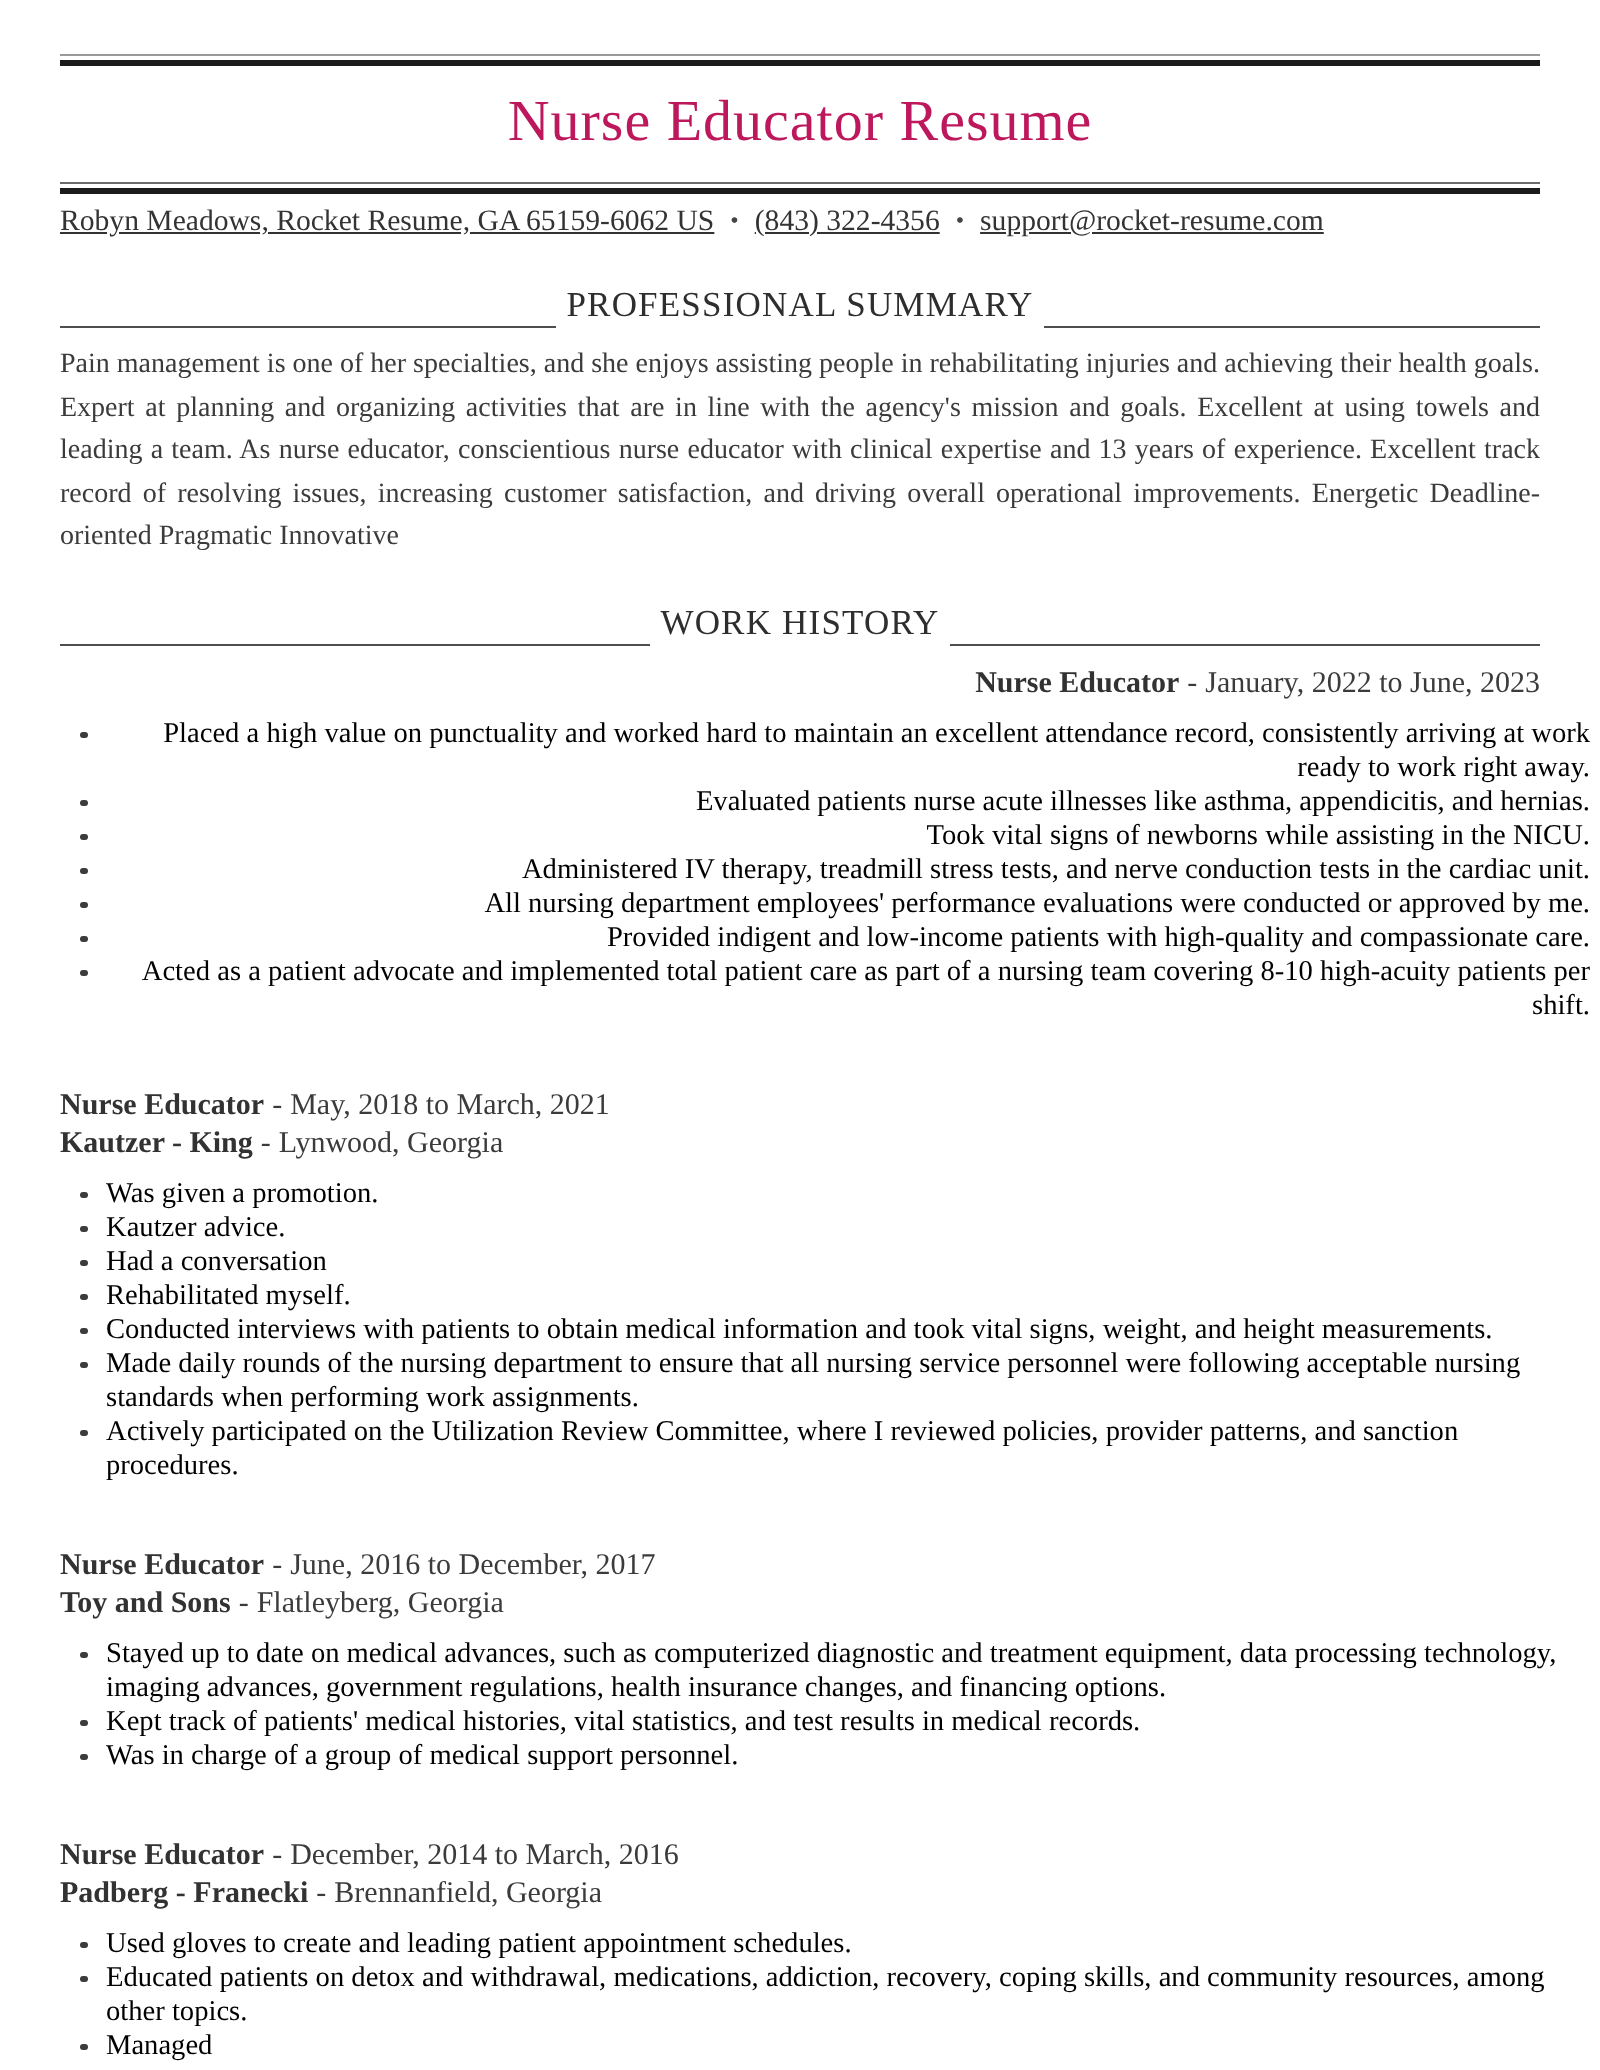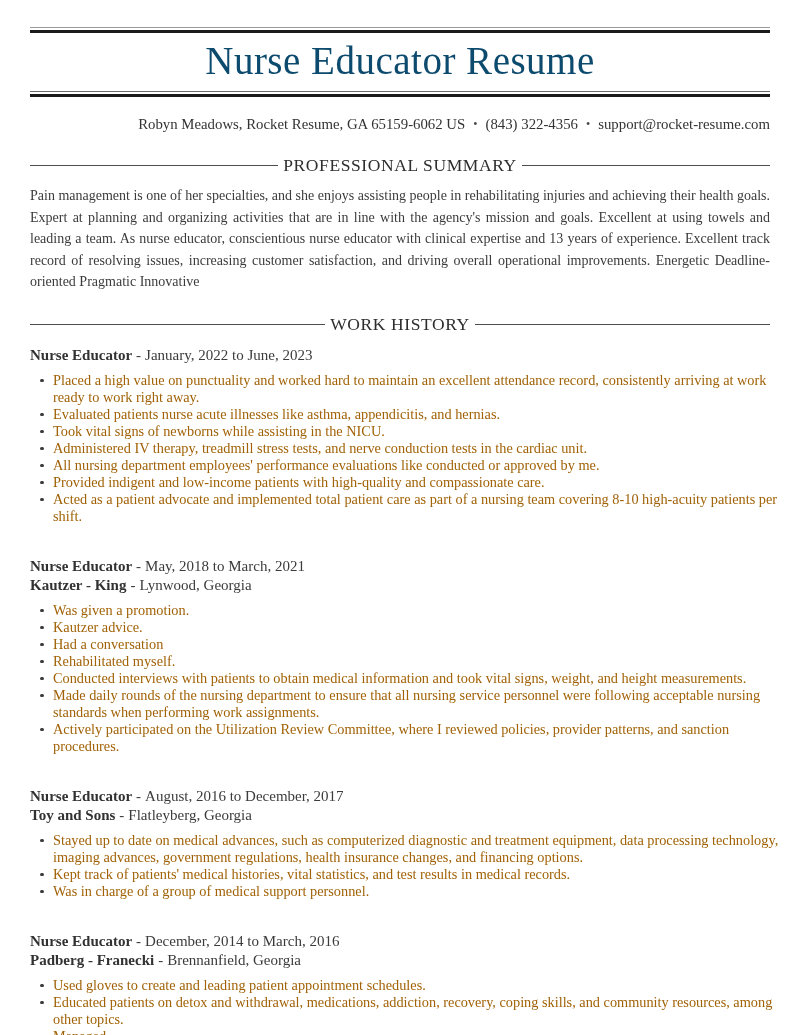--- a/index.html
+++ b/index.html
@@ -18,43 +18,44 @@
   }
   
   .double-rule { display: block; }
   .dr-thin  { display: block; height: 1px; background: #9a9a9a; }
   .dr-thick { display: block; height: 3px; background: #1b1b1b; margin-top: 2px; }
   .title-rule .dr-thin { background: #6b6b6b; }
 
   h1.page-title {
     margin: 6px 0 8px;
     text-align: center;
-    font-size: 39px;
+    font-size: 29px;
     line-height: 44px;
     font-weight: 400;
-    color: #0c4a6e;
+    color: #be185d;
     letter-spacing: 0.5px;
   }
   .contact {
-    margin-top: 18px;
-    text-align: right;
+    margin-top: 4px;
+    text-align: left;
     font-size: 14.8px;
     line-height: 19px;
     color: #333333;
+    text-decoration: underline;
   }
   .contact .dot {
     display: inline-block;
     margin: 0 8px;
     font-size: 12px;
     vertical-align: 1px;
     color: #444444;
   }
   .section-header {
     display: flex;
-    align-items: center;
+    align-items: flex-end;
     gap: 5px;
     margin-top: 20px;
   }
   .section-header .hrule {
     flex: 1;
     height: 1px;
     background: #4e4e4e;
   }
   .section-header h2 {
     margin: 0;
@@ -66,39 +67,39 @@
     white-space: nowrap;
   }
   p.summary {
     margin: 8px 0 0;
     font-size: 14px;
     line-height: 21.5px;
     text-align: justify;
     color: #3b3b3b;
   }
   .job { margin-top: 32px; }
-  .section-header + .job { margin-top: 10px; }
+  .section-header + .job { margin-top: 10px; text-align: right; }
   .job-line {
     margin: 0;
     font-size: 15px;
     line-height: 19px;
     color: #3b3b3b;
   }
   .job-line strong { font-weight: 700; color: #323232; }
   .job-line .sep { margin: 0 4px; }
   ul.bullets {
     margin: 7px -25px 0 0;
     padding: 0 0 0 23px;
     list-style: none;
   }
   ul.bullets li {
     position: relative;
     font-size: 14.3px;
     line-height: 17px;
-    color: #a16207;
+    color: #000000;
   }
   ul.bullets li::before {
     content: "";
     position: absolute;
     left: -13px;
     top: 7px;
     width: 3.5px;
     height: 3.5px;
     border-radius: 50%;
     background: #3b3b3b;
@@ -141,21 +142,21 @@
 
   <section class="job">
     <p class="job-line">
       <strong>Nurse Educator</strong><span class="sep">-</span><span>January, 2022 to June, 2023</span>
     </p>
     <ul class="bullets">
       <li>Placed a high value on punctuality and worked hard to maintain an excellent attendance record, consistently arriving at work ready to work right away.</li>
       <li>Evaluated patients nurse acute illnesses like asthma, appendicitis, and hernias.</li>
       <li>Took vital signs of newborns while assisting in the NICU.</li>
       <li>Administered IV therapy, treadmill stress tests, and nerve conduction tests in the cardiac unit.</li>
-      <li>All nursing department employees' performance evaluations like conducted or approved by me.</li>
+      <li>All nursing department employees' performance evaluations were conducted or approved by me.</li>
       <li>Provided indigent and low-income patients with high-quality and compassionate care.</li>
       <li>Acted as a patient advocate and implemented total patient care as part of a nursing team covering 8-10 high-acuity patients per shift.</li>
     </ul>
   </section>
 
   <section class="job">
     <p class="job-line">
       <strong>Nurse Educator</strong><span class="sep">-</span><span>May, 2018 to March, 2021</span>
     </p>
     <p class="job-line">
@@ -167,21 +168,21 @@
       <li>Had a conversation</li>
       <li>Rehabilitated myself.</li>
       <li>Conducted interviews with patients to obtain medical information and took vital signs, weight, and height measurements.</li>
       <li>Made daily rounds of the nursing department to ensure that all nursing service personnel were following acceptable nursing standards when performing work assignments.</li>
       <li>Actively participated on the Utilization Review Committee, where I reviewed policies, provider patterns, and sanction procedures.</li>
     </ul>
   </section>
 
   <section class="job">
     <p class="job-line">
-      <strong>Nurse Educator</strong><span class="sep">-</span><span>August, 2016 to December, 2017</span>
+      <strong>Nurse Educator</strong><span class="sep">-</span><span>June, 2016 to December, 2017</span>
     </p>
     <p class="job-line">
       <strong>Toy and Sons</strong><span class="sep">-</span><span>Flatleyberg, Georgia</span>
     </p>
     <ul class="bullets">
       <li>Stayed up to date on medical advances, such as computerized diagnostic and treatment equipment, data processing technology, imaging advances, government regulations, health insurance changes, and financing options.</li>
       <li>Kept track of patients' medical histories, vital statistics, and test results in medical records.</li>
       <li>Was in charge of a group of medical support personnel.</li>
     </ul>
   </section>

